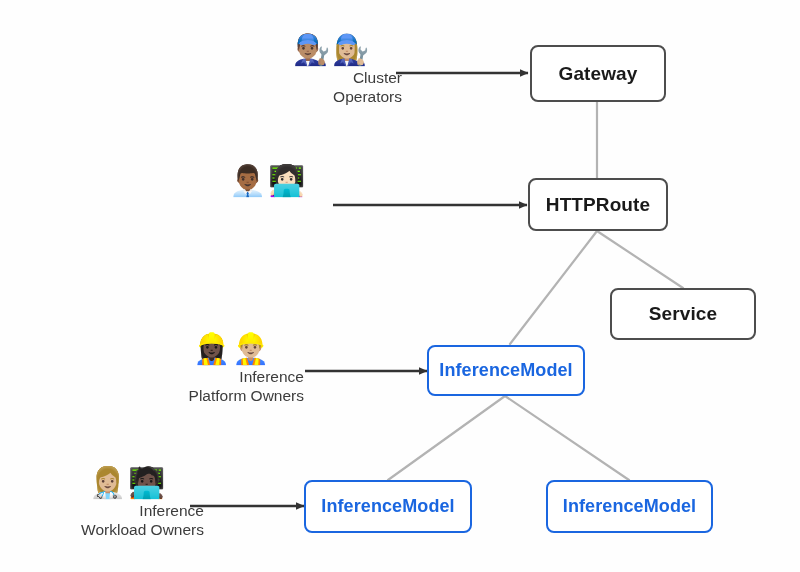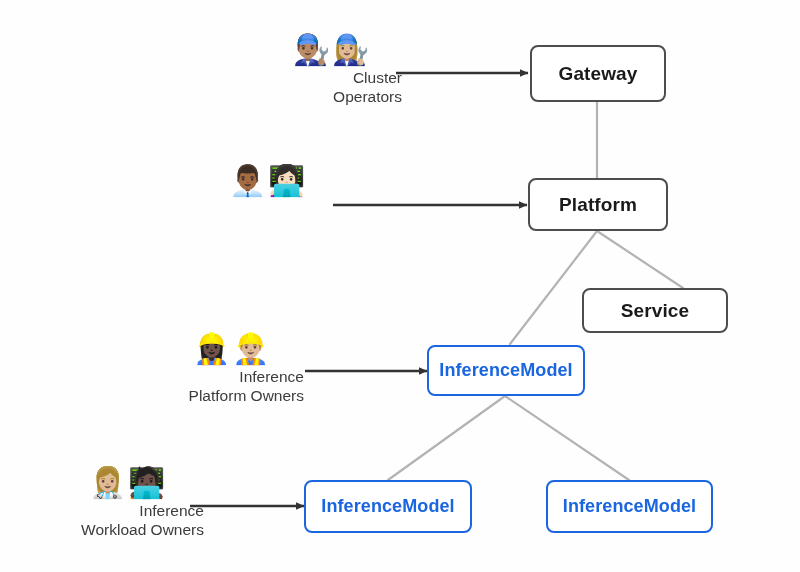--- a/index.html
+++ b/index.html
@@ -91,24 +91,24 @@
       <line x1="305" y1="371" x2="427" y2="371" marker-end="url(#arrowhead)"></line>
       <line x1="190" y1="506" x2="304" y2="506" marker-end="url(#arrowhead)"></line>
     </g>
   </svg>
 
   <div class="node dark" style="left:530px; top:45px; width:136px; height:57px;">
     <span>Gateway</span>
   </div>
 
   <div class="node dark" style="left:528px; top:178px; width:140px; height:53px;">
-    <span>Platform</span>
+    <span>HTTPRoute</span>
   </div>
 
-  <div class="node dark" style="left:582px; top:288px; width:146px; height:45px;">
+  <div class="node dark" style="left:610px; top:288px; width:146px; height:52px;">
     <span>Service</span>
   </div>
 
   <div class="node accent" style="left:427px; top:345px; width:158px; height:51px;">
     <span>InferenceModel</span>
   </div>
 
   <div class="node accent" style="left:304px; top:480px; width:168px; height:53px;">
     <span>InferenceModel</span>
   </div>

